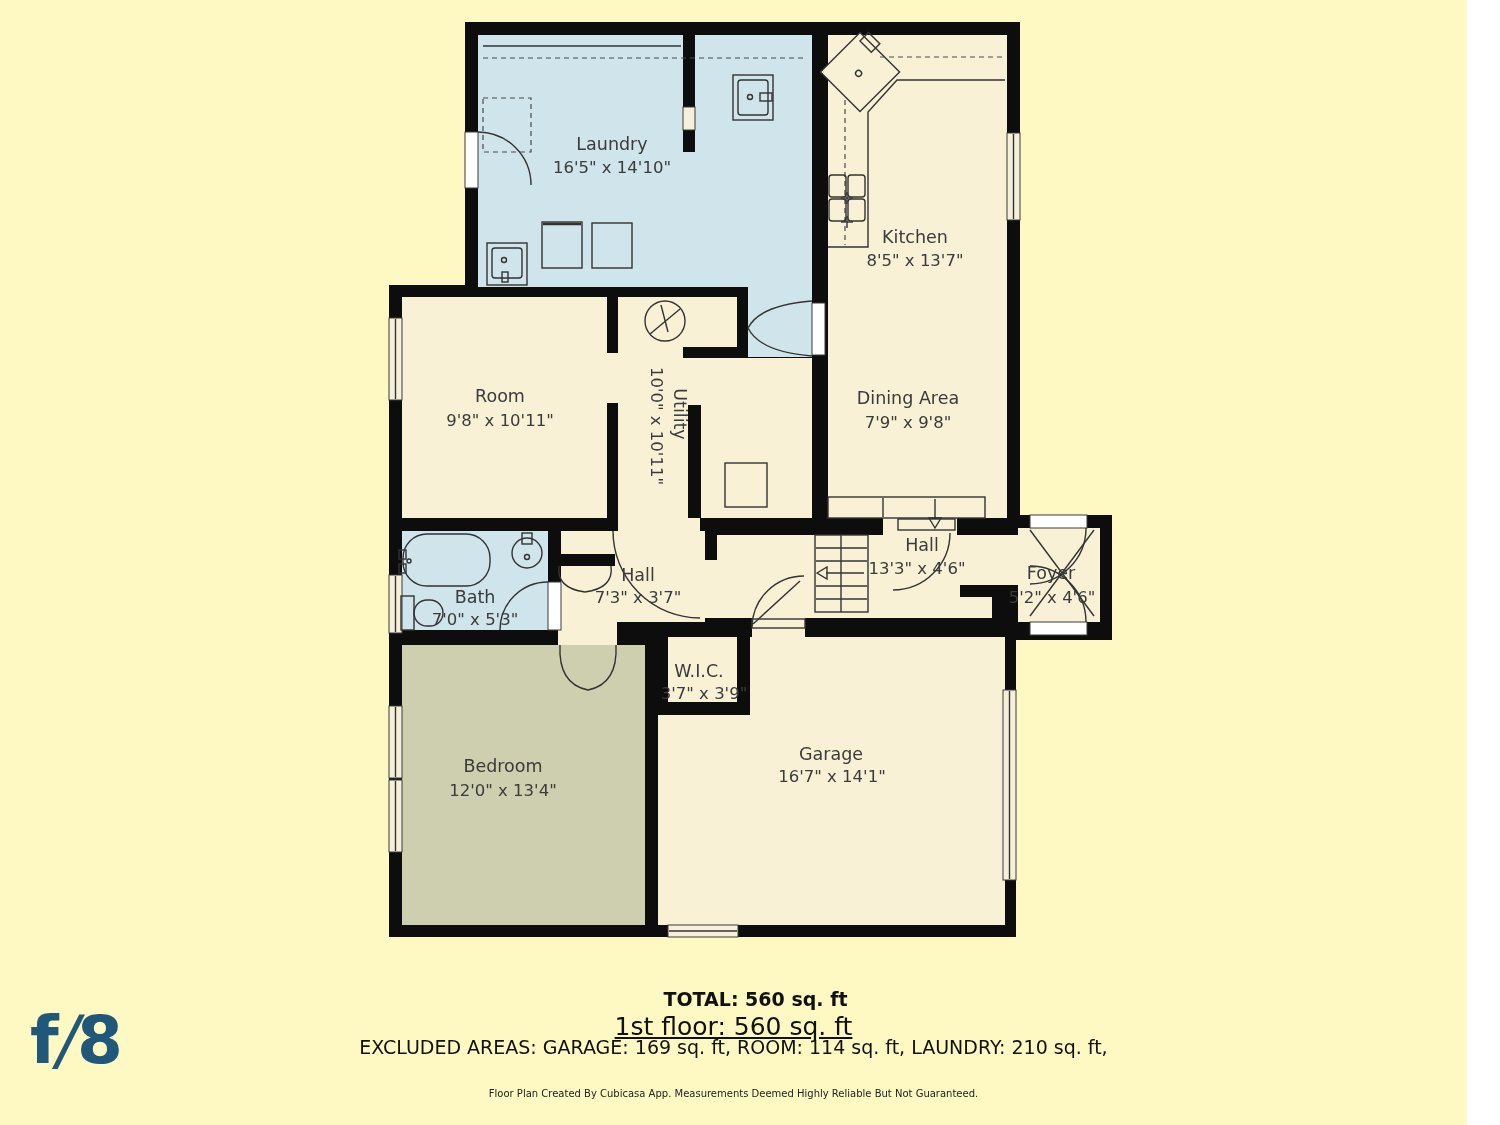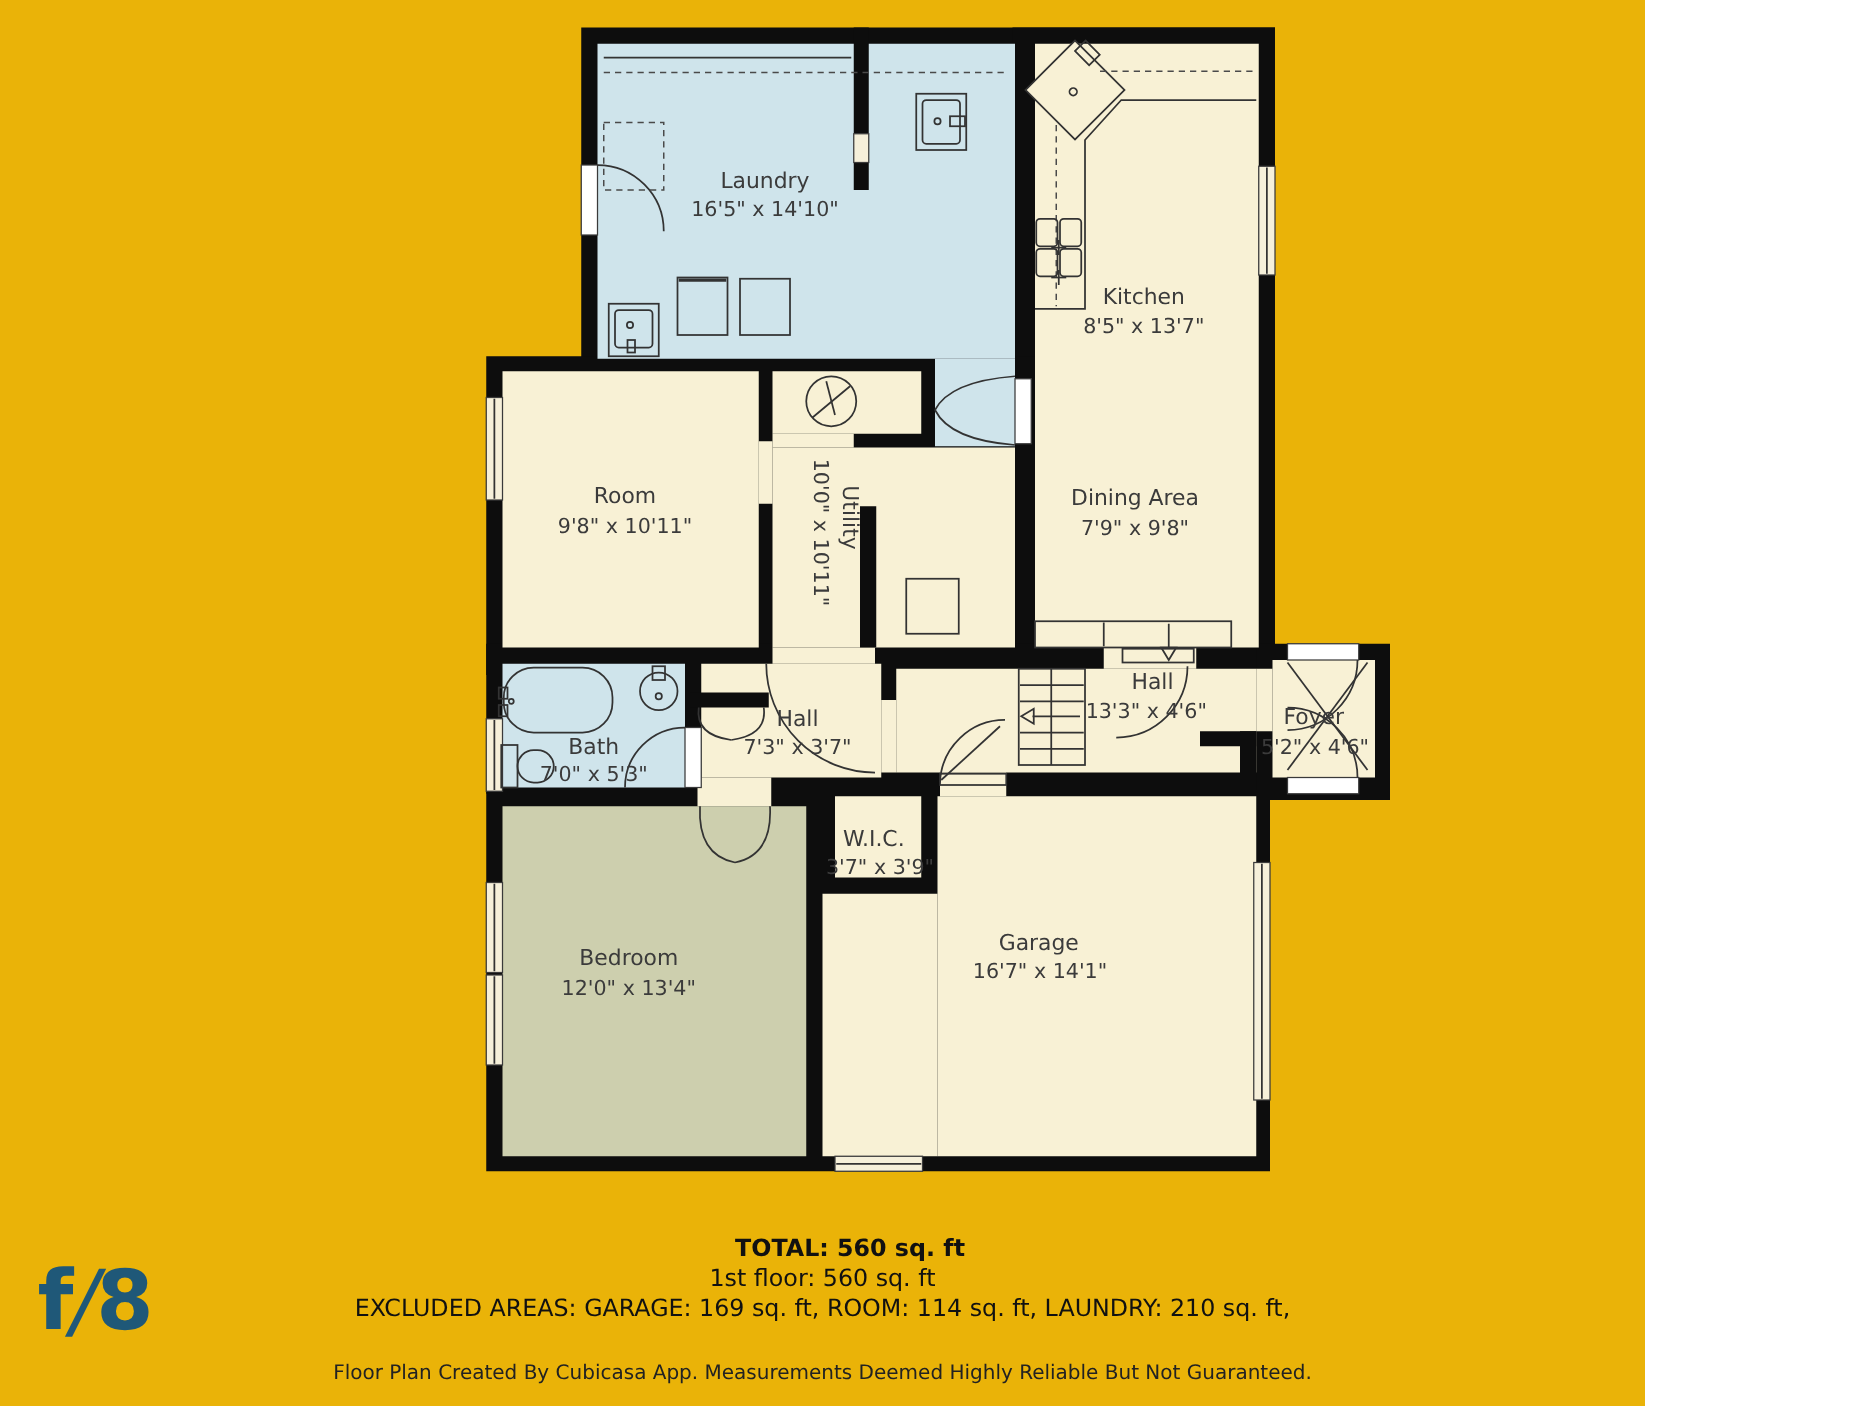--- a/index.html
+++ b/index.html
@@ -1,38 +1,38 @@
 <!DOCTYPE html>
 <html style="--wall: #0d0d0d; --cream: #f8f1d5; --water: #cfe4eb; --green: #cdcfae; --line: #333333; --logo: #1f5878;"><head>
 <meta charset="utf-8">
 <style>
   html,body{margin:0;padding:0;background:#fff;}
-  #page{position:relative;width:1316px;height:1125px;background:#eab308;overflow:hidden;
+  #page{position:relative;width:1467px;height:1125px;background:#fef9c3;overflow:hidden;
         font-family:"DejaVu Sans",sans-serif;}
   #plan{position:absolute;left:380px;top:15px;}
   
   .wall{fill:var(--wall);}
   .cream{fill:var(--cream);}
   .water{fill:var(--water);}
   .green{fill:var(--green);}
   .doorleaf{fill:#ffffff;stroke:#3a3a3a;stroke-width:1;}
   .win{fill:#f6f0da;stroke:#3a3a3a;stroke-width:1;}
   .ln{stroke:var(--line);stroke-width:1.4;fill:none;}
   .lncream{stroke:var(--line);stroke-width:1.4;fill:var(--cream);}
   .dash{stroke:#4a4a4a;stroke-width:1.2;fill:none;stroke-dasharray:5 4;}
   text.room{font-size:17.5px;fill:#3b3b3b;text-anchor:middle;font-family:"DejaVu Sans",sans-serif;}
   text.dim{font-size:16.5px;fill:#3b3b3b;text-anchor:middle;font-family:"DejaVu Sans",sans-serif;}
   
   .footer-line{position:absolute;left:0;right:0;text-align:center;color:#111;
                font-family:"DejaVu Sans",sans-serif;}
   #total-line{top:988px;font-size:19px;font-weight:bold;padding-left:44px;}
-  #floor-line{top:1012px;font-size:19px;}
+  #floor-line{top:1012px;font-size:25px;text-decoration:underline;}
   #excl-line1{top:1036px;font-size:19px;}
   #excl-line2{top:1060px;font-size:19px;}
-  #disclaimer{top:1088px;font-size:16px;color:#222;text-align:center;}
+  #disclaimer{top:1088px;font-size:10px;color:#222;text-align:center;}
   
   #logo{position:absolute;left:30px;top:1008px;color:var(--logo);
         font-family:"DejaVu Sans",sans-serif;font-size:66px;line-height:1;letter-spacing:-3px;text-align:right;}
   #logo .b{font-weight:bold;}
   #logo .s{font-weight:normal;font-style:italic;padding:0 1px;}
 </style>
 </head>
 <body>
 
 <div id="page">

